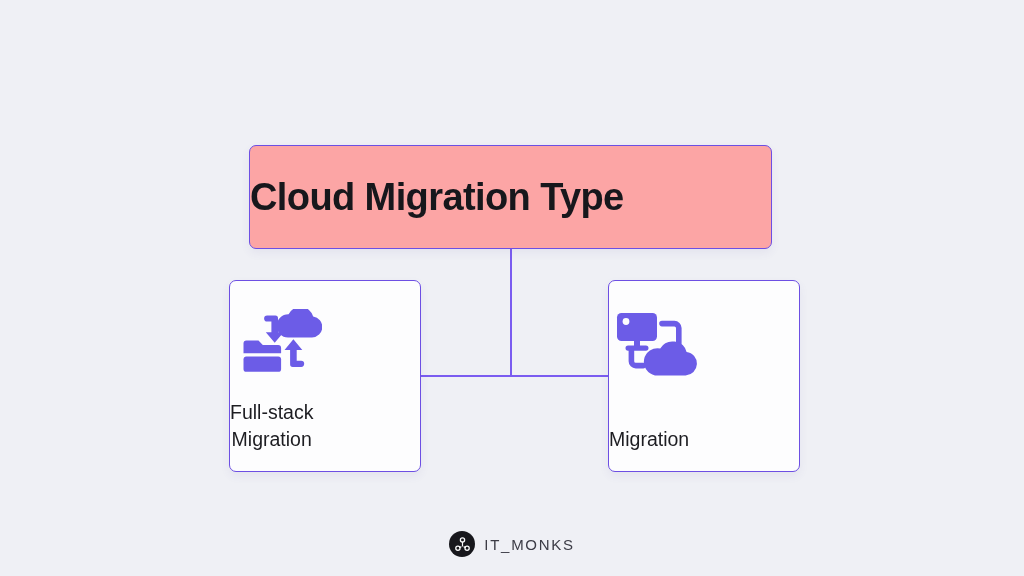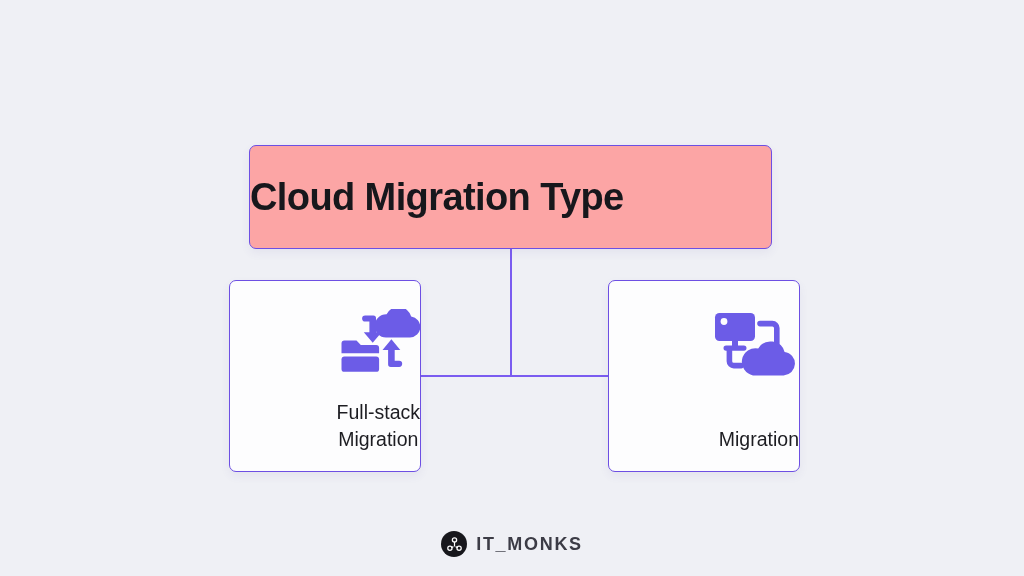--- a/index.html
+++ b/index.html
@@ -79,21 +79,21 @@
     position: absolute;
     top: 280px;
     width: 192px;
     height: 192px;
     background: #fdfdfe;
     border: 1.6px solid #6d4fe3;
     border-radius: 7px;
     z-index: 3;
     display: flex;
     flex-direction: column;
-    align-items: flex-end;
+    align-items: flex-start;
     box-shadow: 0 4px 10px rgba(90, 70, 160, 0.07);
   }
 
   .card-left  { left: 229px; }
   .card-right { left: 608px; }
 
   .card-icon {
     margin-top: 26px;
     height: 76px;
     display: flex;
@@ -127,24 +127,24 @@
     width: 26px;
     height: 26px;
     border-radius: 50%;
     background: #17171c;
     display: flex;
     align-items: center;
     justify-content: center;
   }
 
   .brand-name {
-    font-size: 18px;
+    font-size: 15px;
     letter-spacing: 1.7px;
     color: #3c3c46;
-    font-weight: bold;
+    font-weight: normal;
   }
 </style>
 </head>
 <body>
 
 <div id="canvas">
 
   <div class="connector-layer">
     <div class="conn-vertical"></div>
     <div class="conn-horizontal"></div>

